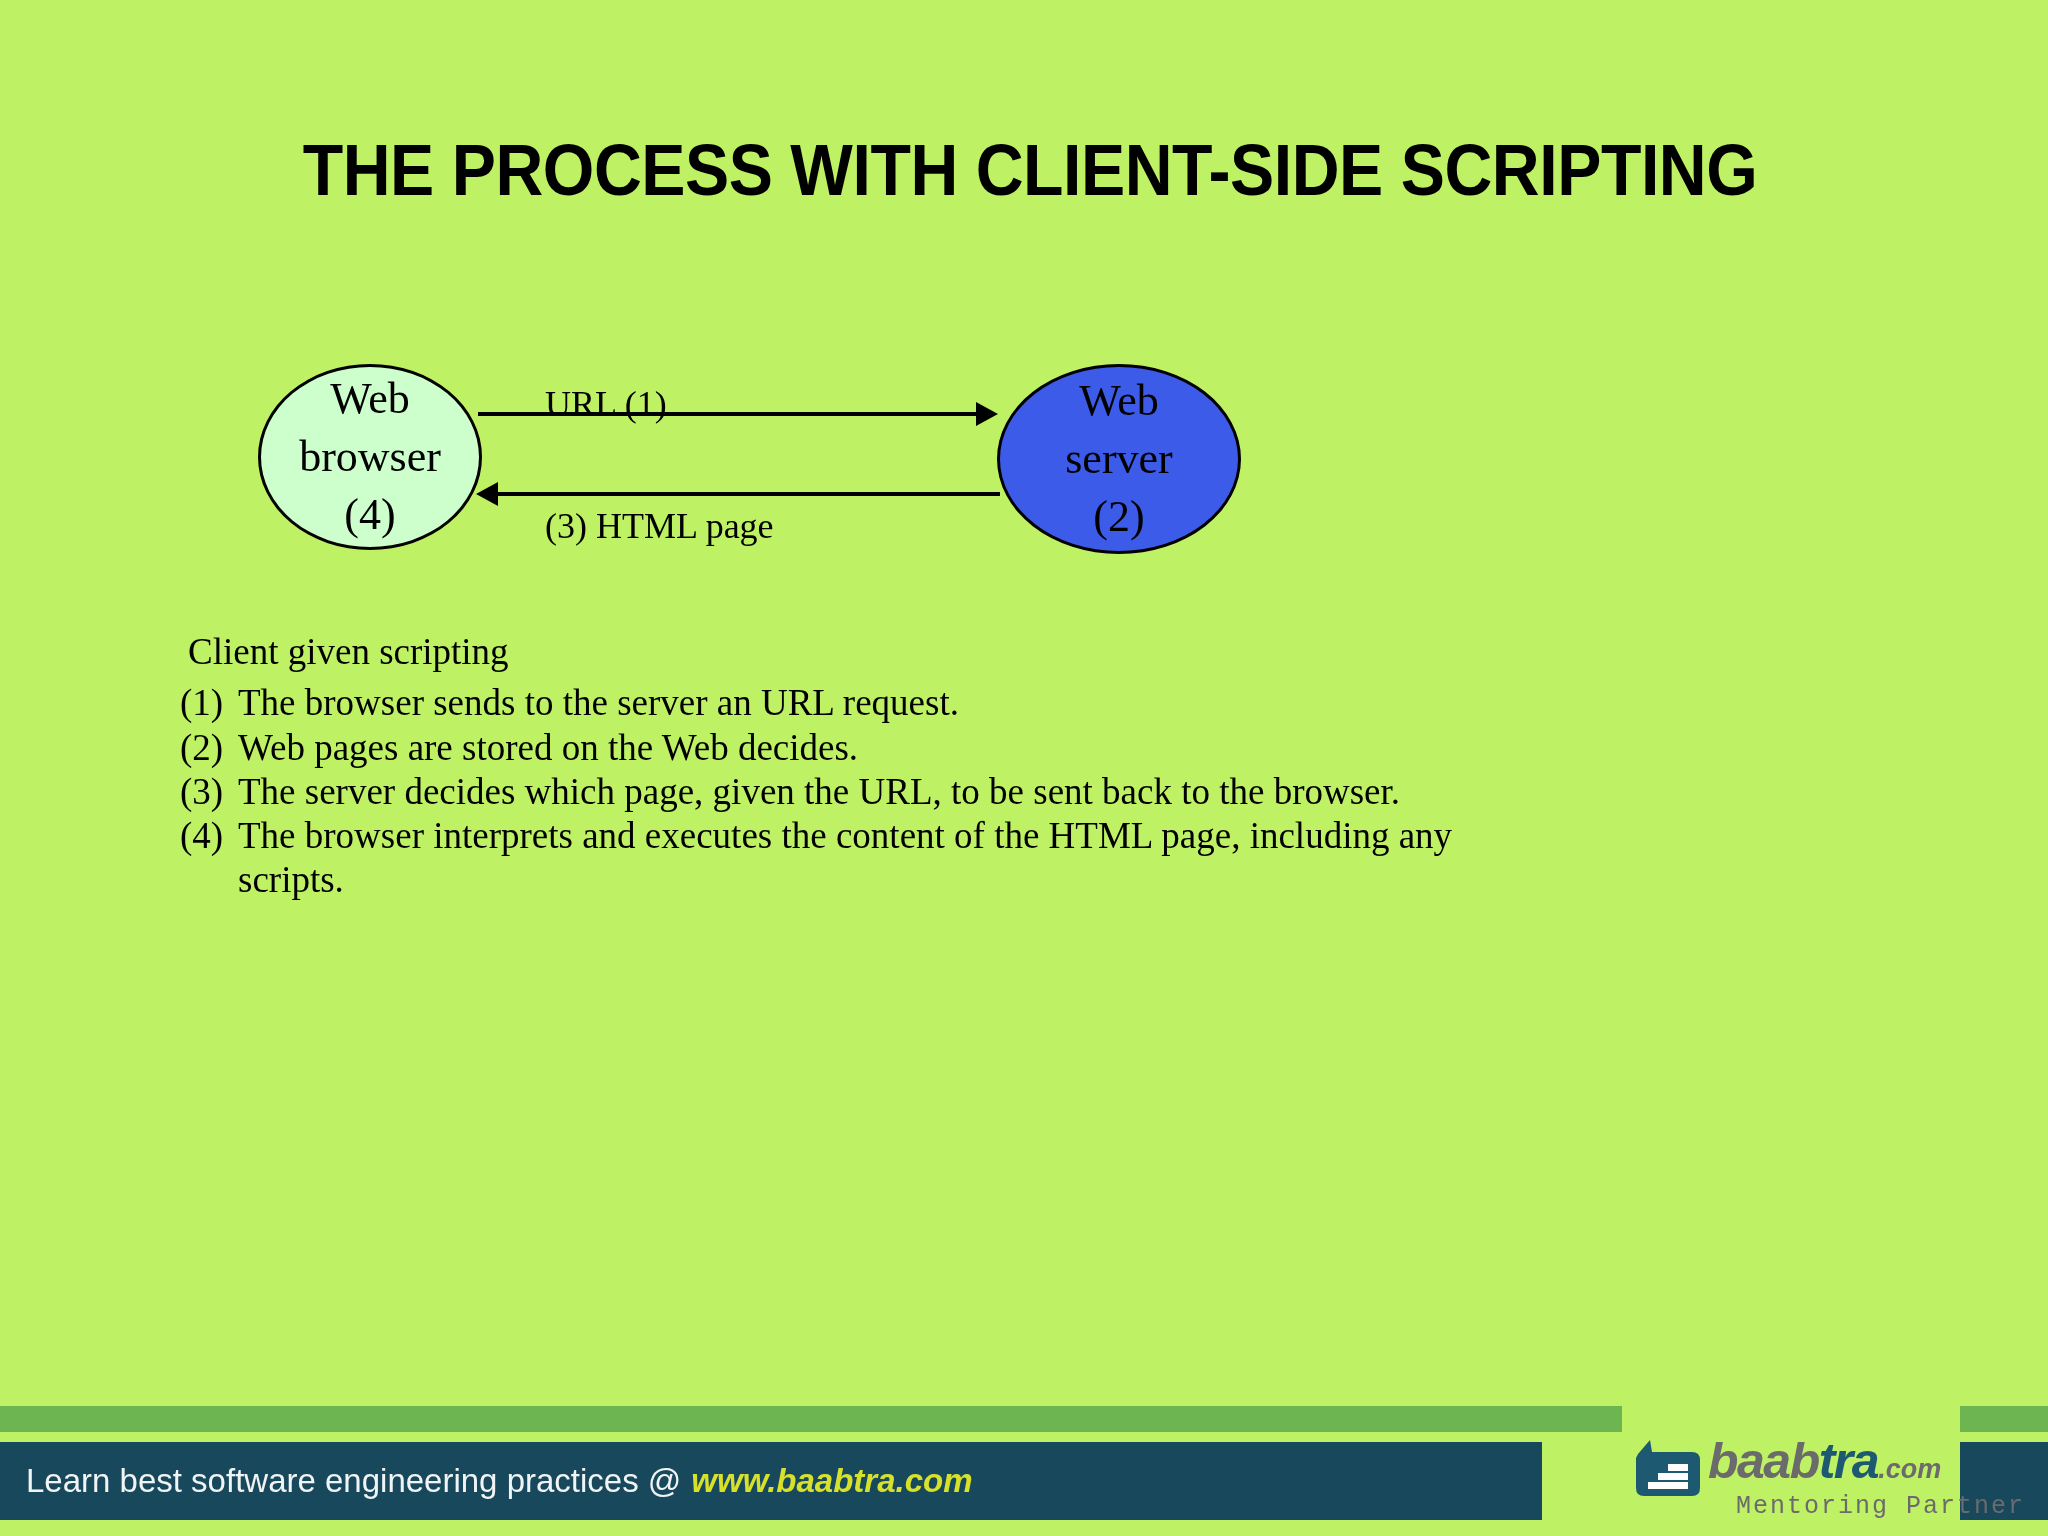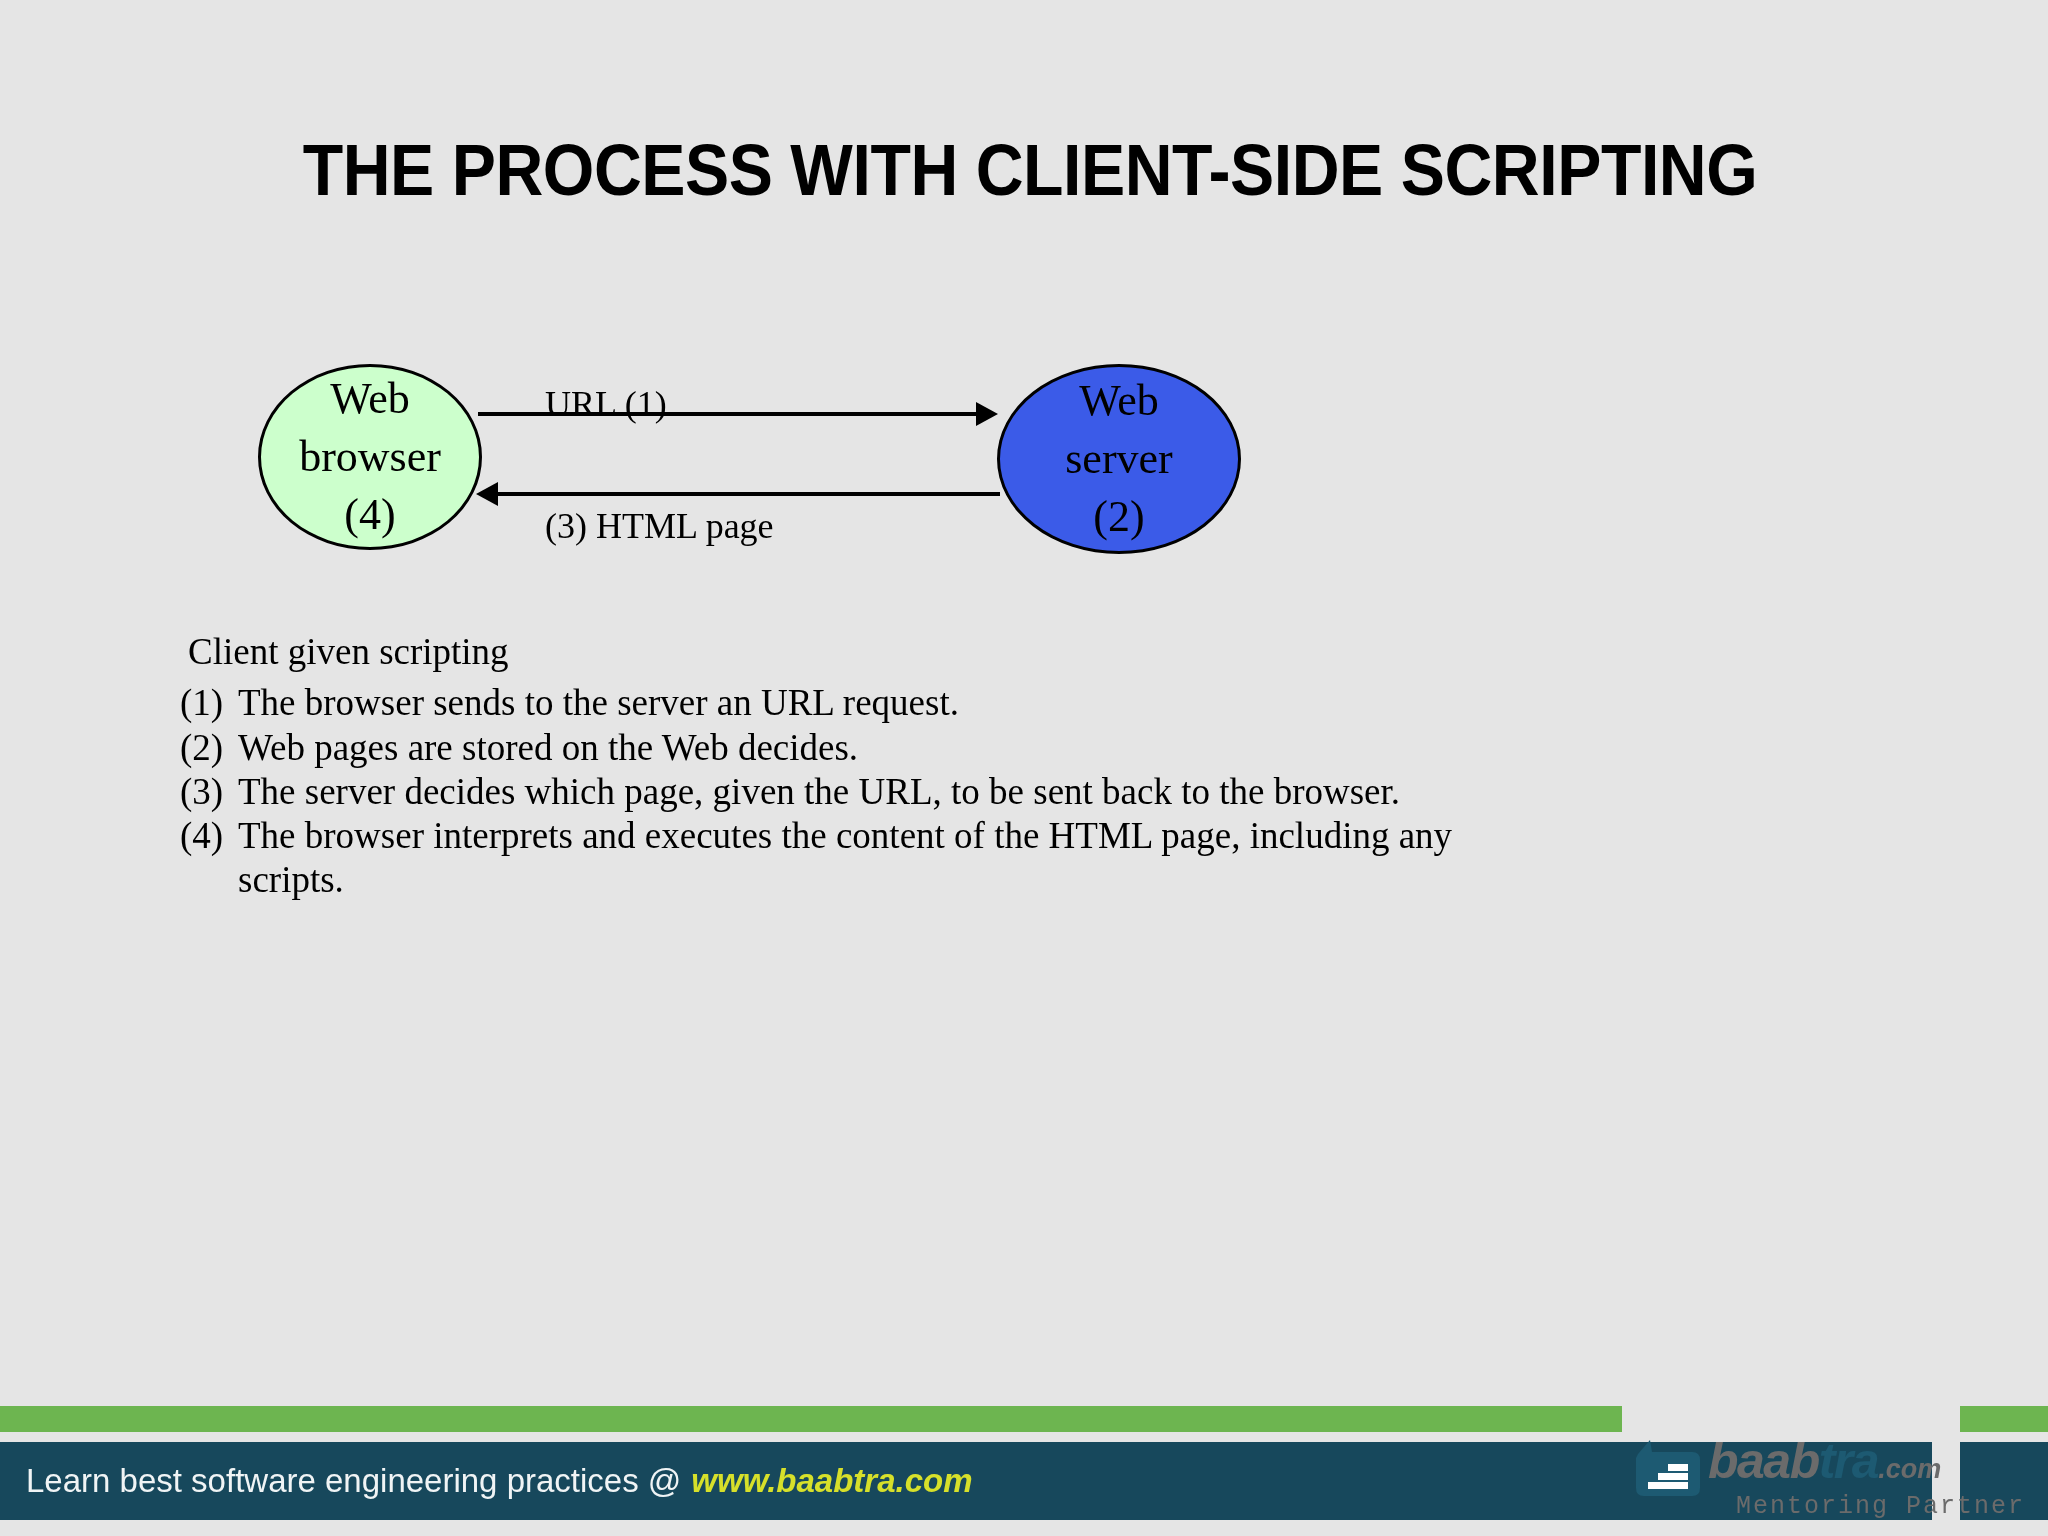--- a/index.html
+++ b/index.html
@@ -8,21 +8,21 @@
     padding: 0;
     background: #ffffff;
   }
   body {
     font-family: "Liberation Sans", sans-serif;
   }
   #slide {
     position: relative;
     width: 2048px;
     height: 1536px;
-    background: #e5e5e5;
+    background: #bef264;
     overflow: hidden;
   }
 
   
   .slide-title {
     position: absolute;
     left: 160px;
     top: 82px;
     width: 1740px;
     text-align: center;
@@ -165,21 +165,21 @@
     left: 1960px;
     top: 0;
     width: 88px;
     height: 26px;
     background: #6DB550;
   }
   .footer-band {
     position: absolute;
     left: 0;
     top: 36px;
-    width: 1932px;
+    width: 1542px;
     height: 78px;
     background: #17485C;
     display: flex;
     align-items: center;
   }
   .footer-band-right {
     position: absolute;
     left: 1960px;
     top: 36px;
     width: 88px;

